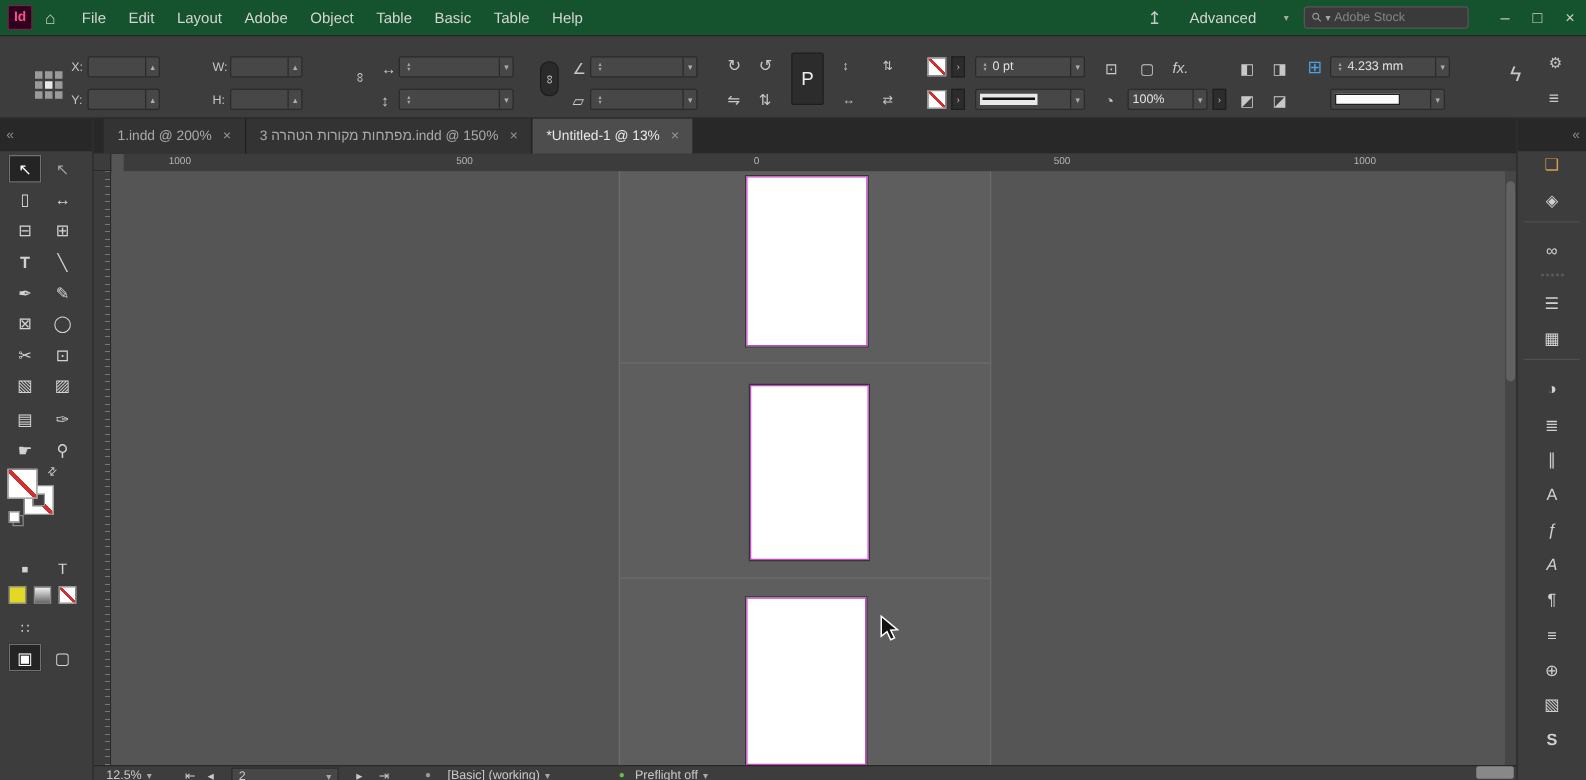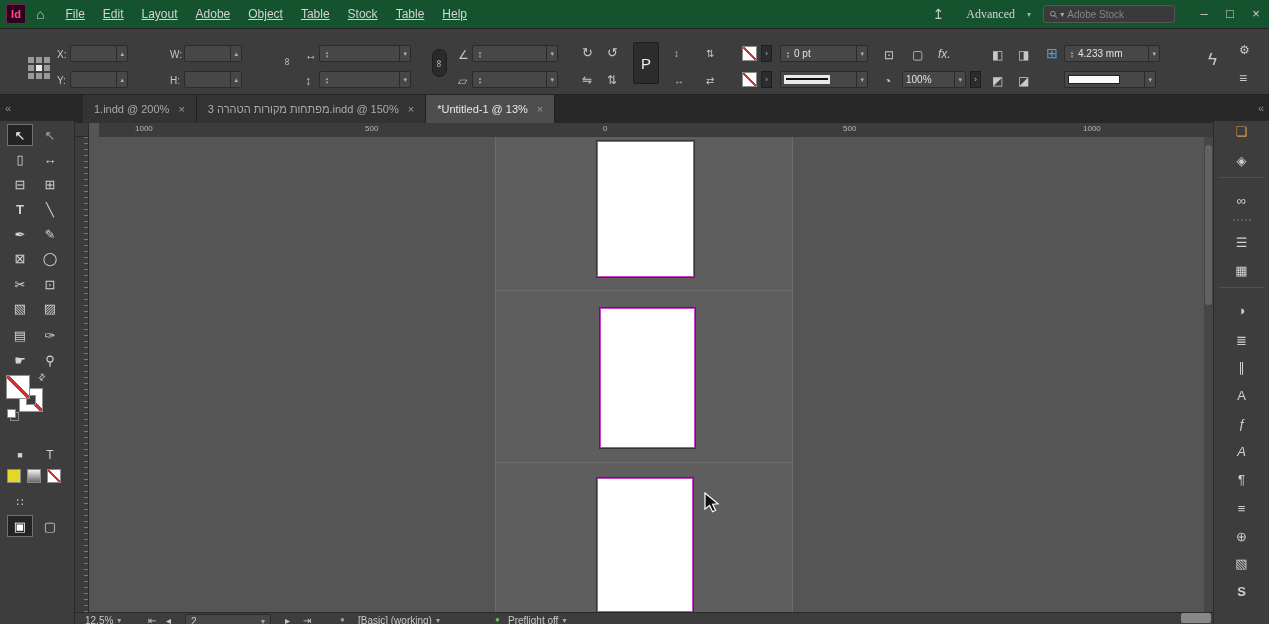--- a/index.html
+++ b/index.html
@@ -9,23 +9,23 @@
          font-family:"Liberation Sans", sans-serif; color:#d8d8d8; user-select:none; }
 
   
   .titlebar { position:absolute; top:0; left:0; right:0; height:28px; background:#14532d;
               display:flex; align-items:center; }
   .appbadge { width:20px; height:20px; margin-left:6px; background:#2e001e; border:1px solid #71244d;
               color:#ff4f8b; font-size:11px; font-weight:bold; display:flex; align-items:center;
               justify-content:center; border-radius:2px; }
   .iconbtn { color:#c9c9c9; font-size:14px; padding:0 10px; line-height:28px; }
   .menus { display:flex; margin-left:2px; }
-  .menu { padding:0 9px; font-size:12px; color:#d4d4d4; line-height:28px; cursor:default;text-decoration:underline; }
+  .menu { padding:0 9px; font-size:12px; color:#d4d4d4; line-height:28px; cursor:default; }
   .tb-right { margin-left:auto; display:flex; align-items:center; }
-  .workspace { display:flex; align-items:center; gap:12px; font-size:12px; color:#d4d4d4; padding:0 12px;font-family:Liberation Serif, serif; }
+  .workspace { display:flex; align-items:center; gap:22px; font-size:12px; color:#d4d4d4; padding:0 12px; }
   .chev { font-size:8px; color:#a8a8a8; }
   .searchbox { width:132px; height:18px; background:#3a3a3a; border:1px solid #565656; border-radius:3px;
                display:flex; align-items:center; padding:0 6px; gap:3px; margin-right:16px; }
   .searchglyph { font-size:10px; color:#9a9a9a; transform:rotate(-45deg); }
   .searchbox input { flex:1; min-width:0; background:transparent; border:0; outline:0; color:#bbb;
                      font-size:10px; font-family:inherit; }
   .searchbox input::placeholder { color:#858585; }
   .winbtn { width:26px; text-align:center; font-size:13px; color:#cfcfcf; line-height:28px; }
 
   
@@ -122,21 +122,21 @@
   <div class="titlebar">
     <div class="appbadge">Id</div>
     <div class="iconbtn">⌂</div>
     <div class="menus">
       <span class="menu">File</span>
       <span class="menu">Edit</span>
       <span class="menu">Layout</span>
       <span class="menu">Adobe</span>
       <span class="menu">Object</span>
       <span class="menu">Table</span>
-      <span class="menu">Stock</span>
+      <span class="menu">Basic</span>
       <span class="menu">Table</span>
       <span class="menu">Help</span>
     </div>
     <div class="tb-right">
       <span class="iconbtn">↥</span>
       <span class="workspace">
         <s>Advanced</s>
         <s class="chev">▾</s>
       </span>
       <span class="searchbox">

